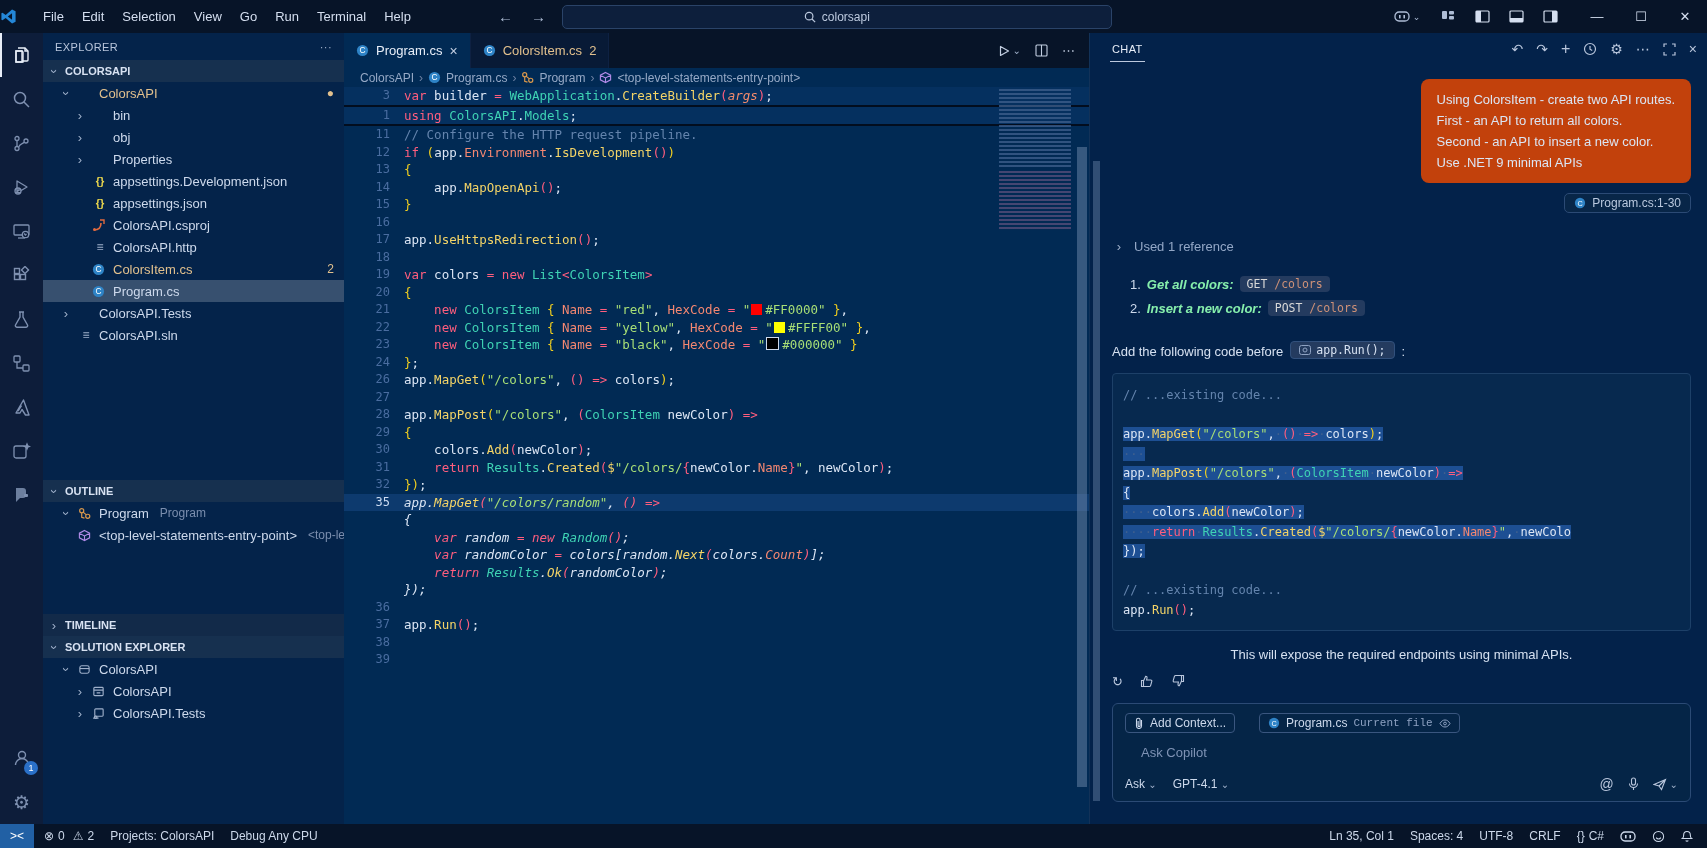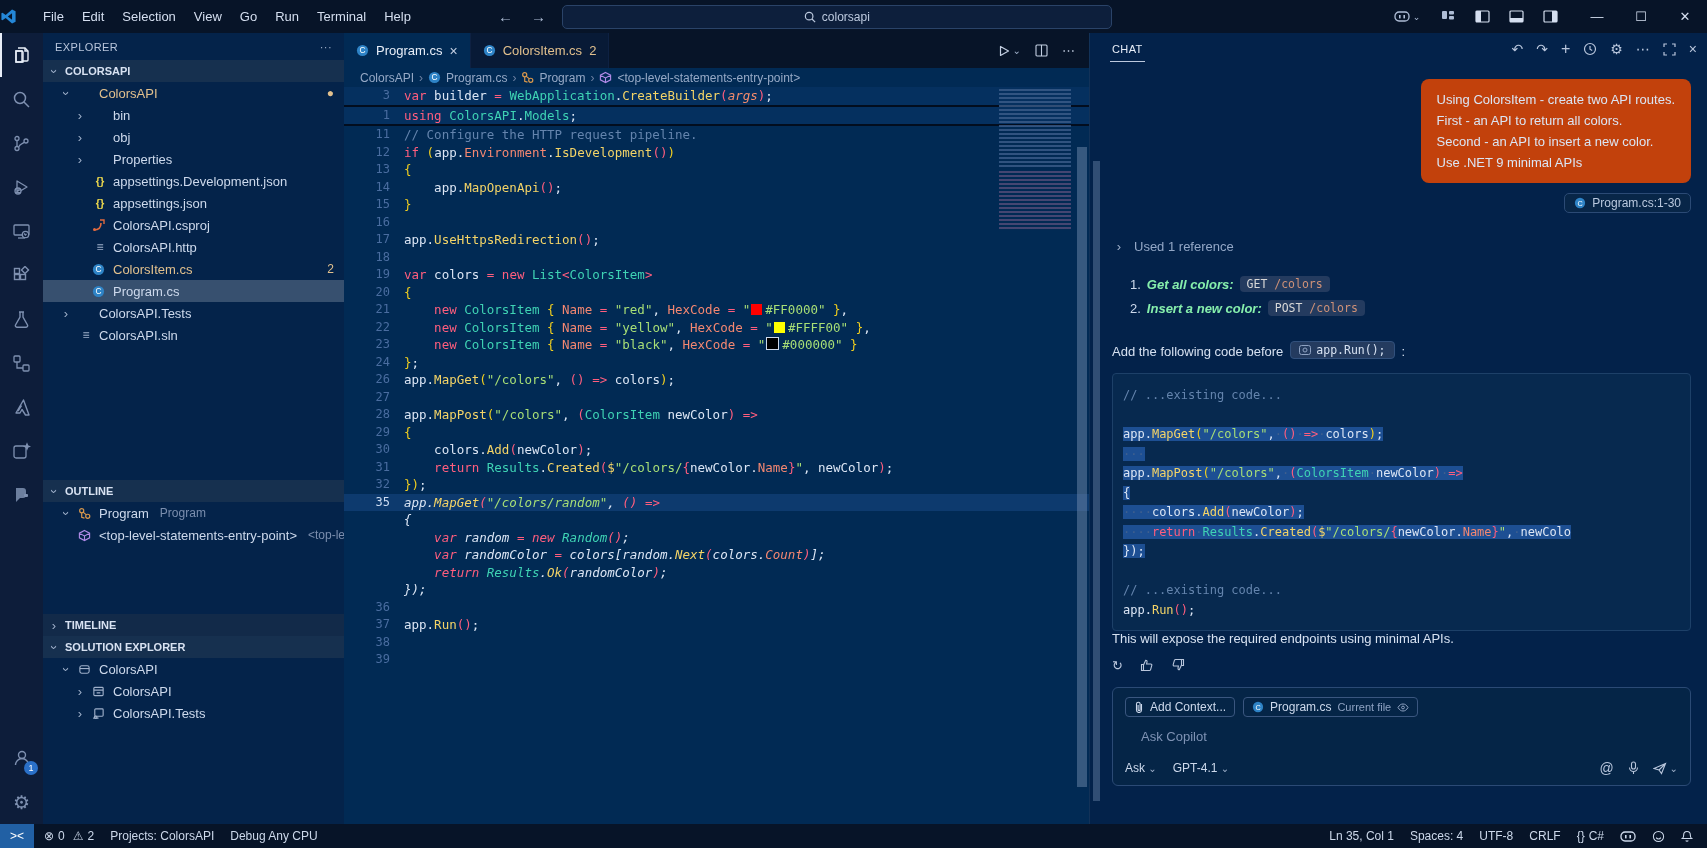--- a/index.html
+++ b/index.html
@@ -90,27 +90,27 @@
   .numitem b{color:#86efac;font-style:italic;}
   .codechip{font-family:"DejaVu Sans Mono",monospace;font-size:11.5px;background:#243b5f;border-radius:4px;
             padding:1px 7px;color:#d8d8d8;}
   .codechip .path{color:#ce9178;}
   .symchip{background:#243b5f;border-radius:4px;padding:1px 8px;font-size:12px;color:#d6e1f1;
            display:inline-flex;gap:5px;align-items:center;border:1px solid #31507c;}
   .codeblock{margin-top:14px;background:#07294f;border:1px solid #1d4068;border-radius:4px;
              padding:12px 0 10px 10px;font-family:"DejaVu Sans Mono",monospace;font-size:12px;overflow:hidden;}
   .cbrow{height:19.5px;line-height:19.5px;white-space:pre;}
   .cbrow .selwrap{background:rgba(38,92,170,.75);}
-  .outro{color:#d6e1f1;}
+  .outro{margin-top:16px;color:#d6e1f1;text-align:center;}
   .feedback{margin-top:12px;display:flex;gap:17px;color:#b9c6dc;}
   .inputbox{margin:14px 0 12px 0;background:#052547;border:1px solid #2b4a75;border-radius:6px;padding:9px 12px;}
-  .ctxrow{display:flex;gap:8px;align-items:flex-start;}
+  .ctxrow{display:flex;gap:24px;align-items:flex-start;}
   .ctxbtn{border:1px solid #3a567f;border-radius:4px;padding:2px 8px;font-size:12px;color:#cdd9ec;display:flex;gap:6px;align-items:center;}
   .filechip{border:1px solid #3a567f;border-radius:4px;padding:2px 8px;font-size:12px;color:#cdd9ec;display:flex;gap:6px;align-items:center;}
-  .filechip .suffix{color:#8ea2c2;font-size:11px;}
+  .filechip .suffix{color:#8ea2c2;font-size:11px;font-family:Liberation Mono, monospace;}
   .placeholder{margin:12px 16px 16px;color:#7f93b5;}
   .inputbottom{display:flex;align-items:center;gap:16px;color:#cdd9ec;font-size:12px;}
   .ib-right{margin-left:auto;display:flex;gap:14px;align-items:center;color:#b9c6dc;}
   .ddown{color:#9fb0ca;font-size:10px;}
   
   .statusbar{height:24px;background:#071428;display:flex;align-items:center;flex:0 0 24px;font-size:12px;color:#ccd8ea;}
   .remote{height:24px;background:#2160a4;color:#fff;display:flex;align-items:center;padding:0 10px;font-size:12px;margin-right:10px;}
   .sb-item{display:flex;align-items:center;gap:4px;margin-right:16px;}
   .sb-rt{margin-left:auto;display:flex;align-items:center;}
   .sb-rt .sb-item{margin-right:0;margin-left:16px;}

